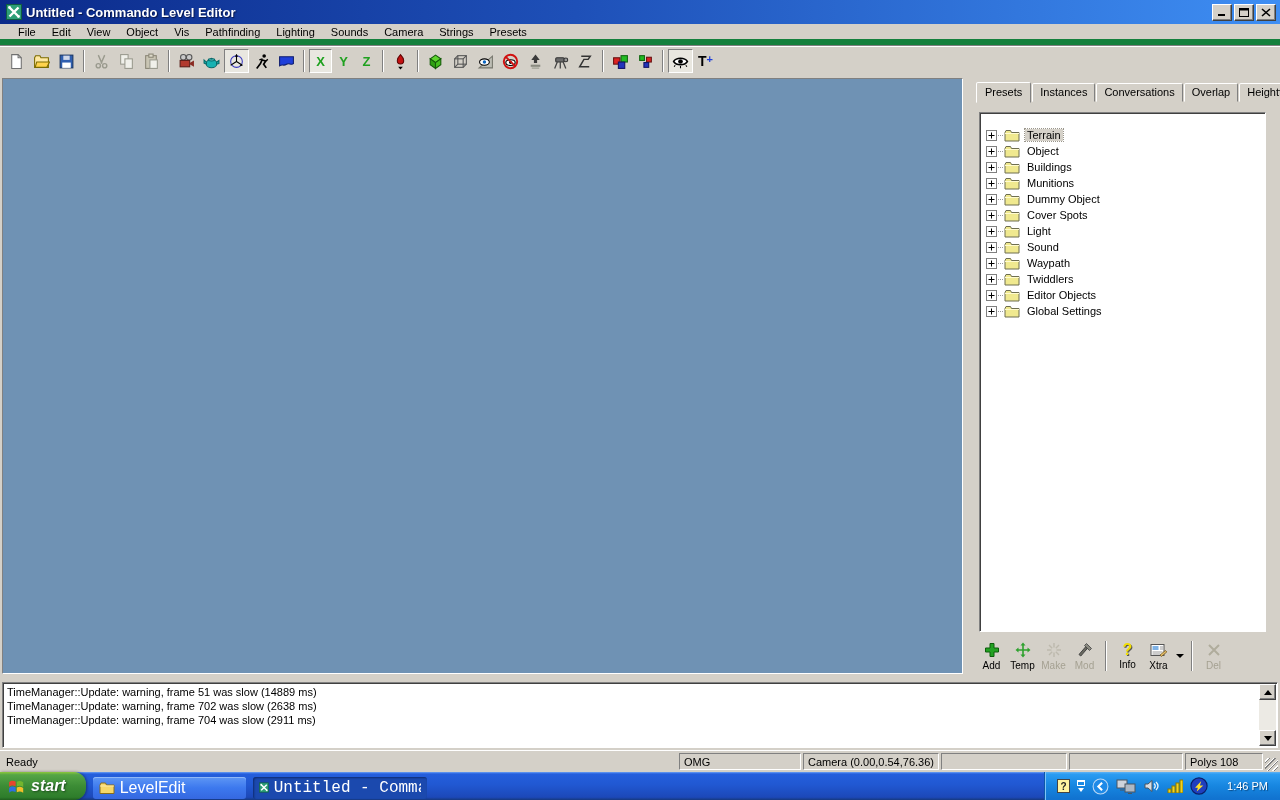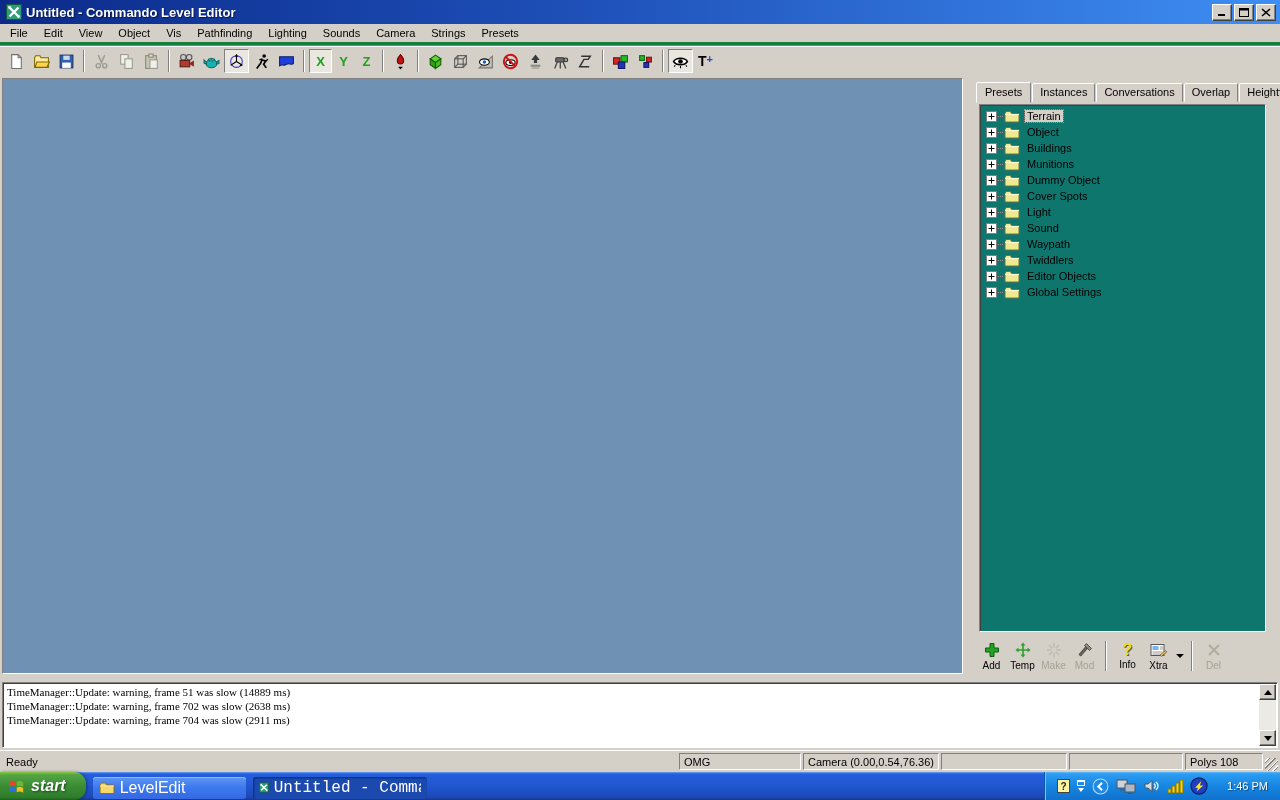--- a/index.html
+++ b/index.html
@@ -10,22 +10,22 @@
   
   .titlebar { height:24px; background:linear-gradient(90deg,#0B2A8A 0%,#1E50B8 45%,#3E8EF3 100%);
     display:flex; align-items:center; padding:0 4px; flex:0 0 auto; }
   .titlebar .appicon { width:16px; height:16px; margin:0 4px 0 2px; }
   .titlebar .title { color:#fff; font-weight:bold; font-size:13px; text-shadow:1px 1px 1px #06154a; flex:1; }
   .winbtn { width:20px; height:17px; background:#D4D0C8; border:1px solid; border-color:#fff #404040 #404040 #fff;
     box-shadow:inset -1px -1px 0 #808080; margin-left:2px; display:flex; align-items:center; justify-content:center; }
   .winbtn svg { display:block; }
 
   
-  .menubar { height:21px; background:#D4D0C8; display:flex; align-items:center; padding-left:2px;
-    border-bottom:3px solid #15803d; flex:0 0 auto; }
+  .menubar { height:21px; background:#D4D0C8; display:flex; align-items:center; padding-left:10px;
+    border-bottom:6px solid #15803d; flex:0 0 auto; }
   .menuitem { padding:3px 8px; color:#000; }
 
   
   .toolbar { height:31px; background:#D4D0C8; display:flex; align-items:center; padding-left:4px;
     border-top:1px solid #808080; box-shadow:inset 0 1px 0 #fff; flex:0 0 auto; }
   .tbtn { width:25px; height:24px; display:flex; align-items:center; justify-content:center;
     border:1px solid transparent; }
   .tbtn.pressed { border-color:#808080 #fff #fff #808080; background:#E9E7E0; }
   .tbtn.axisletter { font-weight:bold; font-size:13px; color:#1FA11F; width:23px; }
   .tsep { width:2px; height:22px; border-left:1px solid #808080; border-right:1px solid #fff; margin:0 4px; }
@@ -37,40 +37,40 @@
   .main { flex:0 0 600px; display:flex; background:#D4D0C8; padding:0 2px; }
   .viewport { flex:1; background:#6F92B4; border:1px solid; border-color:#808080 #fff #fff #808080;
     margin:2px 0 2px 0; }
   .rightpanel { width:315px; display:flex; flex-direction:column; padding:6px 10px 0 13px; }
 
   .tabrow { display:flex; align-items:flex-end; height:20px; flex:0 0 auto; }
   .tab { border:1px solid; border-color:#fff #808080 transparent #fff; background:#D4D0C8;
     padding:2px 7px 3px 7px; margin-right:1px; border-radius:2px 2px 0 0; position:relative; }
   .tab.active { padding:3px 8px 4px 8px; z-index:2; margin-bottom:-1px; font-weight:normal; }
 
-  .treebox { flex:1; background:#0f766e; border:1px solid; border-color:#808080 #fff #fff #808080;
-    box-shadow:inset 1px 1px 0 #404040; margin:2px 2px 0 3px; padding:3px 0 0 4px; overflow:hidden; position:relative; }
+  .treebox { flex:1; background:#ffffff; border:1px solid; border-color:#808080 #fff #fff #808080;
+    box-shadow:inset 1px 1px 0 #404040; margin:10px 2px 0 3px; padding:14px 0 0 4px; overflow:hidden; position:relative; }
   .treerow { height:16px; display:flex; align-items:center; }
   .plusbox { width:11px; height:11px; flex:0 0 auto; margin-left:2px; }
   .dash { width:5px; border-top:1px dotted #9a9a9a; margin:0 1px; }
   .foldericon { width:16px; height:13px; flex:0 0 auto; margin-right:5px; }
   .treelabel { padding:0 2px; white-space:nowrap; }
   .treerow.selected .treelabel { background:#D5D1C9; outline:1px dotted #9a968c; }
 
   .actionbar { flex:0 0 44px; display:flex; align-items:center; padding-top:4px; }
   .abtn { width:31px; display:flex; flex-direction:column; align-items:center; gap:2px; }
   .abtn .alabel { font-size:10px; color:#000; }
   .abtn.disabled .alabel { color:#A5A192; }
   .asep { width:2px; height:30px; border-left:1px solid #808080; border-right:1px solid #fff; margin:0 5px; }
   .dropbtn { width:12px; height:30px; display:flex; align-items:center; justify-content:center; }
   .downarrow { width:0; height:0; border-left:4px solid transparent; border-right:4px solid transparent;
     border-top:4px solid #000; }
 
   
-  .logwrap { flex:0 0 74px; padding:6px 2px 2px 2px; background:#D4D0C8;font-family:Liberation Serif, serif; }
+  .logwrap { flex:0 0 74px; padding:6px 2px 2px 2px; background:#D4D0C8; }
   .logbox { height:66px; background:#fff; border:1px solid; border-color:#808080 #fff #fff #808080;
     box-shadow:inset 1px 1px 0 #404040; position:relative; padding:2px 20px 0 4px; }
   .logline { font-size:11px; line-height:14px; color:#000; white-space:nowrap; }
   .vscroll { position:absolute; top:1px; right:1px; bottom:1px; width:17px; background:#ECEAE4; display:flex;
     flex-direction:column; justify-content:space-between; }
   .scrollbtn { height:16px; background:#D4D0C8; border:1px solid; border-color:#fff #404040 #404040 #fff;
     box-shadow:inset -1px -1px 0 #808080; display:flex; align-items:center; justify-content:center; }
   .tri-up { width:0; height:0; border-left:4px solid transparent; border-right:4px solid transparent; border-bottom:5px solid #000; }
   .tri-dn { width:0; height:0; border-left:4px solid transparent; border-right:4px solid transparent; border-top:5px solid #000; }
 

